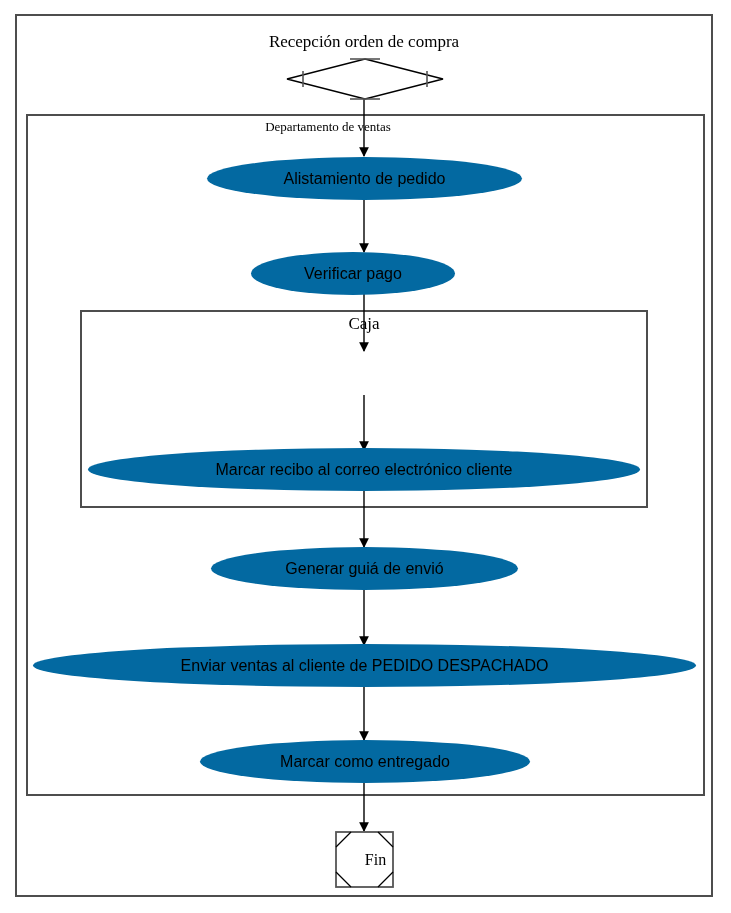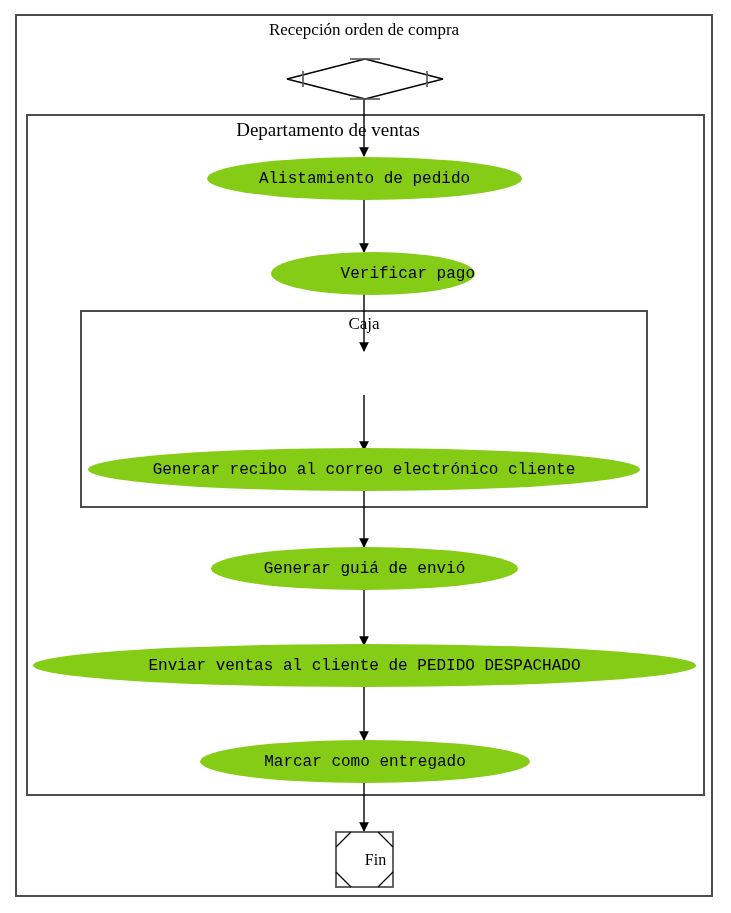--- a/index.html
+++ b/index.html
@@ -25,28 +25,28 @@
   }
   .frame-label {
     position: absolute;
     text-align: center;
     color: #000000;
     white-space: nowrap;
     font-family: "Liberation Serif", "DejaVu Serif", serif;
   }
   .ellipse {
     position: absolute;
-    background: #84cc16;
+    background: #0369a1;
     border-radius: 50%;
     display: flex;
     align-items: center;
     justify-content: center;
     color: #000000;
     white-space: nowrap;
-    font-family: Liberation Mono, monospace;
+    font-family: Liberation Sans, sans-serif;
     font-size: 16px;
   }
   .edge {
     position: absolute;
   }
   .node-svg {
     position: absolute;
   }
   .node-text {
     position: absolute;
@@ -59,24 +59,24 @@
     font-size: 16px;
     pointer-events: none;
   }
 </style>
 </head>
 <body>
 
 <div id="canvas">
 
   <div class="frame" style="left:15px; top:14px; width:698px; height:883px;"></div>
-  <div class="frame-label" style="left:15px; top:20px; width:698px; font-size:17px;">Recepción orden de compra</div>
+  <div class="frame-label" style="left:15px; top:32px; width:698px; font-size:17px;">Recepción orden de compra</div>
 
   <div class="frame" style="left:26px; top:114px; width:679px; height:682px;"></div>
-  <div class="frame-label" style="left:26px; top:119px; width:604px; font-size:19px;">Departamento de ventas</div>
+  <div class="frame-label" style="left:26px; top:119px; width:604px; font-size:13px;">Departamento de ventas</div>
 
   <div class="frame" style="left:80px; top:310px; width:568px; height:198px;"></div>
   <div class="frame-label" style="left:80px; top:314px; width:568px; font-size:17px;">Caja</div>
 
   <svg class="edge" style="left:0; top:0; width:731px; height:913px;" viewBox="0 0 731 913">
     <defs>
       <marker id="arrow" viewBox="0 0 10 10" refX="9" refY="5" markerWidth="7" markerHeight="7" orient="auto-start-reverse">
         <path d="M 0 0 L 10 5 L 0 10 z" fill="#000000"></path>
       </marker>
     </defs>
@@ -97,27 +97,27 @@
     <line x1="64" y1="1" x2="94" y2="1" stroke="#555555" stroke-width="1.6"></line>
     <line x1="64" y1="41" x2="94" y2="41" stroke="#555555" stroke-width="1.6"></line>
     <line x1="17" y1="13" x2="17" y2="29" stroke="#555555" stroke-width="1.6"></line>
     <line x1="141" y1="13" x2="141" y2="29" stroke="#555555" stroke-width="1.6"></line>
   </svg>
 
   <div class="ellipse" style="left:207px; top:157px; width:315px; height:43px;">
     <span>Alistamiento de pedido</span>
   </div>
 
-  <div class="ellipse" style="left:271px; top:252px; width:204px; height:43px;justify-content:flex-end;">
+  <div class="ellipse" style="left:251px; top:252px; width:204px; height:43px;">
     <span>Verificar pago</span>
   </div>
 
 
   <div class="ellipse" style="left:88px; top:448px; width:552px; height:43px;">
-    <span>Generar recibo al correo electrónico cliente</span>
+    <span>Marcar recibo al correo electrónico cliente</span>
   </div>
 
   <div class="ellipse" style="left:211px; top:547px; width:307px; height:43px;justify-content:center;">
     <span>Generar guiá de envió</span>
   </div>
 
   <div class="ellipse" style="left:33px; top:644px; width:663px; height:43px;">
     <span>Enviar ventas al cliente de PEDIDO DESPACHADO</span>
   </div>
 

